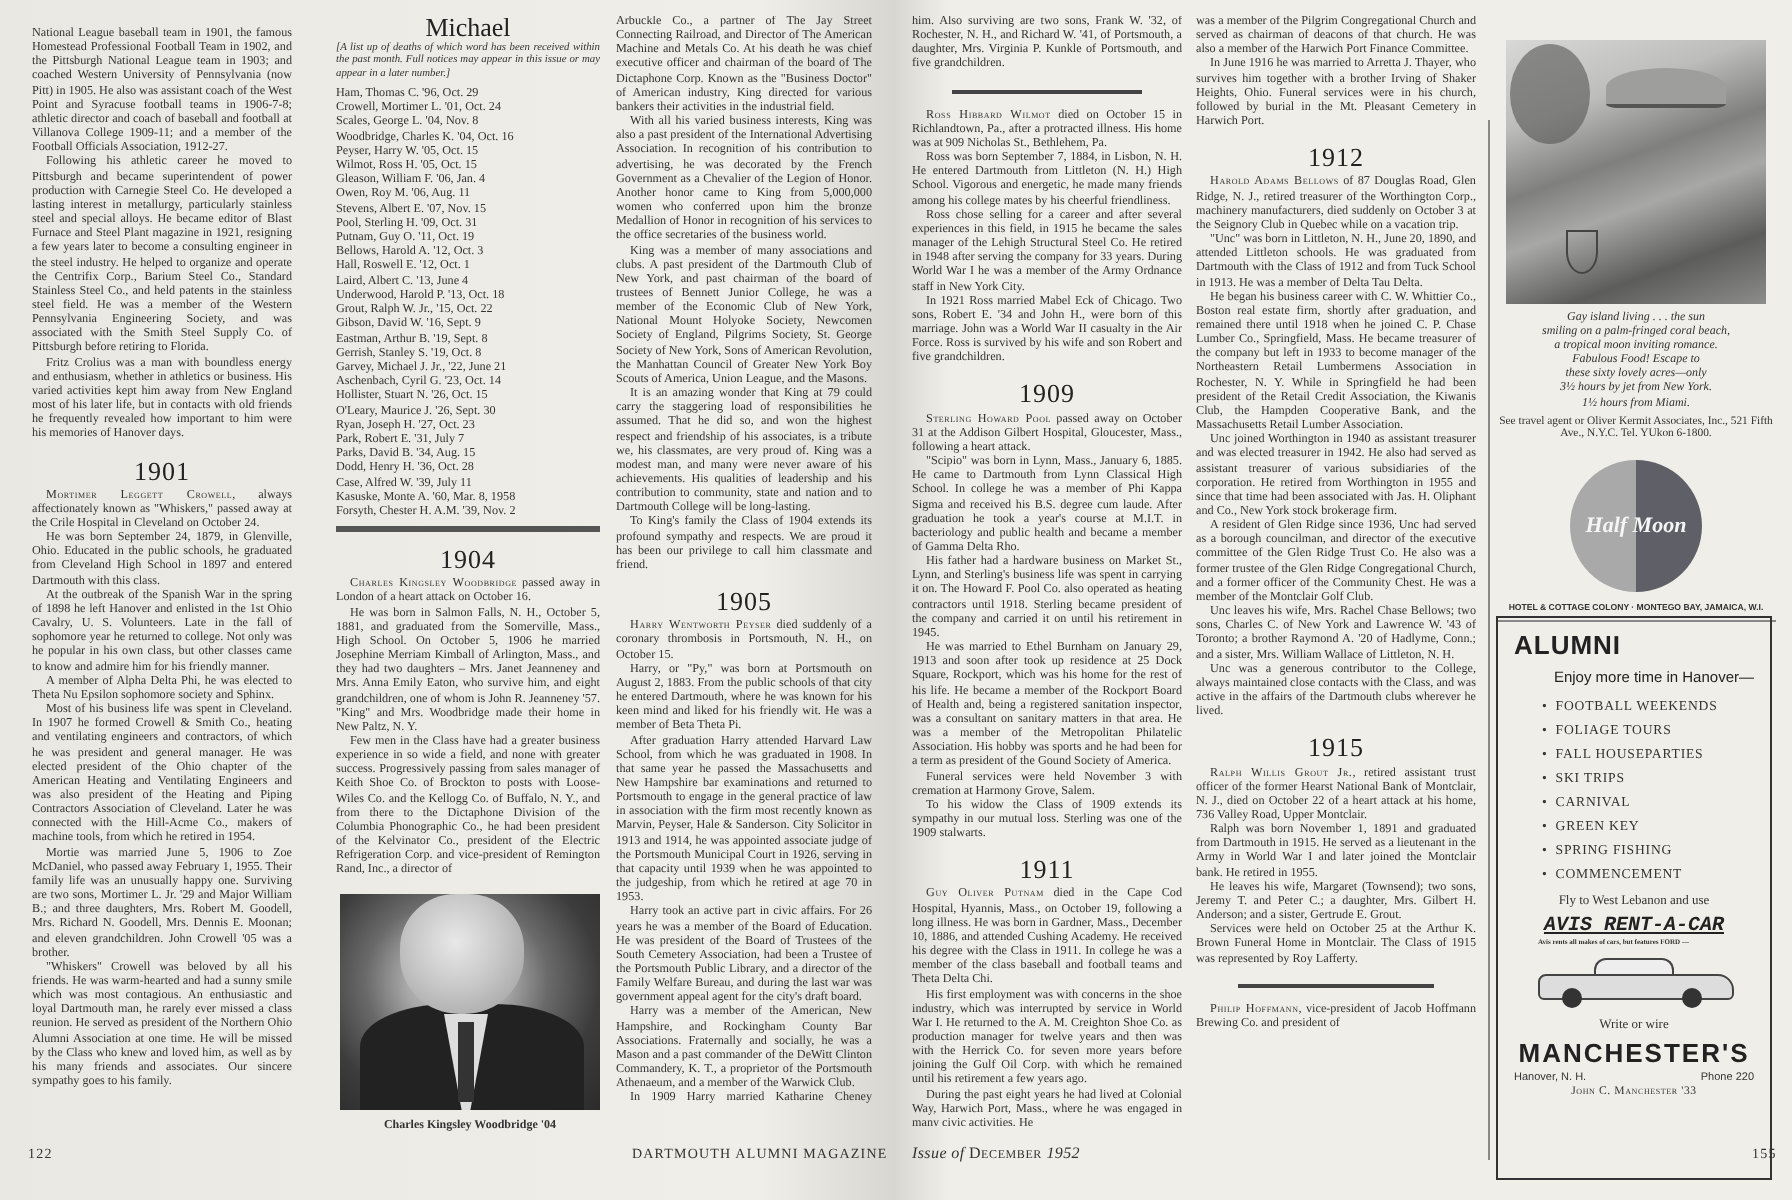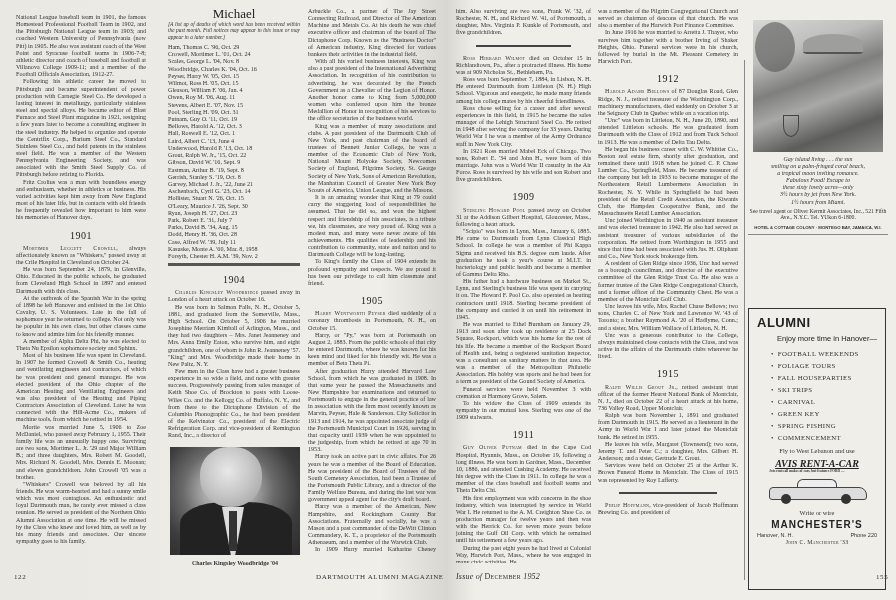--- a/index.html
+++ b/index.html
@@ -5,21 +5,21 @@
   html,body{margin:0;padding:0;}
   body{width:896px;height:600px;background:#ecebe6;overflow:hidden;position:relative;font-family:"Liberation Serif",serif;color:#2a2a2a;}
   .spread{position:absolute;left:0;top:0;width:896px;height:600px;}
   .page{position:absolute;top:0;height:600px;background:#eeede8;}
   .page-left{left:0;width:448px;background:linear-gradient(to right,#e9e8e3 0%,#efeee9 85%,#d7d6d1 100%);}
   .page-right{left:448px;width:448px;background:linear-gradient(to right,#d9d8d3 0%,#efeee9 6%,#efeee9 100%);}
   .col{position:absolute;font-size:6.1px;line-height:7.15px;text-align:justify;color:#333;}
   .col p{margin:0;text-indent:7px;}
   .col p.first{text-indent:0;}
   .sc{font-variant:small-caps;letter-spacing:0.3px;}
-  .year{font-size:10px;text-align:center;margin:10px 0 6px 0;color:#222;letter-spacing:0.5px;}
+  .year{font-size:13px;text-align:center;margin:10px 0 6px 0;color:#222;letter-spacing:0.5px;}
   .rule{height:2px;background:#444;margin:8px auto;width:70%;}
   .deaths-title{font-size:13px;text-align:center;margin:2px 0 4px 0;color:#222;}
   .deaths-note{font-style:italic;font-size:5.4px;line-height:6.3px;margin:0 0 4px 0;}
   .deaths-list{list-style:none;margin:0;padding:0;}
   .deaths-list li{font-size:6.1px;line-height:7.2px;white-space:nowrap;}
   .deaths-bottom{height:3px;background:#555;margin:3px 0 6px 0;}
   .photo{position:absolute;left:170px;top:447px;width:130px;height:108px;background:radial-gradient(ellipse at 45% 40%,#cfcfcf 0%,#a8a8a8 25%,#6a6a6a 45%,#3c3c3c 70%,#2b2b2b 100%);}
   .photo .head{position:absolute;left:30px;top:0;width:62px;height:60px;border-radius:45% 45% 48% 48%;background:radial-gradient(ellipse at 45% 40%,#e8e8e8 0%,#c8c8c8 45%,#9a9a9a 100%);}
   .photo .suit{position:absolute;left:10px;top:55px;width:112px;height:53px;border-radius:40% 40% 0 0;background:#222;}
   .photo .shirt{position:absolute;left:52px;top:60px;width:22px;height:48px;background:#ddd;clip-path:polygon(0 0,100% 0,60% 100%,40% 100%);}
@@ -38,28 +38,28 @@
   .moon span{font-style:italic;font-weight:bold;font-size:11px;color:#f5f5f5;}
   .moon-tag{font-family:"Liberation Sans",sans-serif;font-size:4.3px;font-weight:bold;text-align:center;margin-top:5px;color:#333;white-space:nowrap;}
   .ad-sep{height:1px;background:#888;margin:4px 0;}
   .ad-alumni{left:748px;top:308px;width:138px;height:282px;border:1.5px solid #333;box-sizing:border-box;padding:6px 8px;}
   .alumni-h{font-family:"Liberation Sans",sans-serif;font-weight:bold;font-size:13px;letter-spacing:.5px;color:#222;}
   .alumni-sub{font-family:"Liberation Sans",sans-serif;font-size:7.5px;text-align:right;line-height:9px;margin:4px 0 5px;color:#222;}
   .alumni-list{list-style:none;margin:0;padding:0 0 0 14px;}
   .alumni-list li{font-size:6.8px;letter-spacing:.4px;line-height:12px;color:#333;}
   .alumni-list li:before{content:"•";margin-right:4px;}
   .fly{font-size:6.5px;text-align:center;margin-top:3px;color:#333;}
-  .avis{font-family:Liberation Serif, serif;font-style:italic;font-weight:bold;font-size:10px;text-align:center;margin-top:4px;text-decoration:underline;color:#222;}
+  .avis{font-family:Liberation Mono, monospace;font-style:italic;font-weight:bold;font-size:10px;text-align:center;margin-top:4px;text-decoration:underline;color:#222;}
   .car{position:relative;width:96px;height:30px;margin:6px auto 0;}
   .car .body{position:absolute;left:0;top:12px;width:96px;height:11px;background:#ddd;border:1px solid #444;border-radius:4px 8px 3px 3px;}
   .car .roof{position:absolute;left:28px;top:4px;width:38px;height:9px;border:1px solid #444;border-bottom:none;border-radius:6px 6px 0 0;background:#eee;}
   .car .wheel{position:absolute;top:19px;width:10px;height:10px;border-radius:50%;background:#333;}
   .car-note{position:absolute;left:0;top:-6px;font-size:3.5px;font-weight:bold;color:#333;}
   .write{font-size:6.5px;text-align:center;margin-top:4px;color:#333;}
-  .manch{font-family:"Liberation Sans",sans-serif;font-weight:bold;font-size:10px;letter-spacing:1px;text-align:center;margin-top:3px;color:#222;}
+  .manch{font-family:"Liberation Sans",sans-serif;font-weight:bold;font-size:13px;letter-spacing:1px;text-align:center;margin-top:3px;color:#222;}
   .manch-row{display:flex;justify-content:space-between;font-family:"Liberation Sans",sans-serif;font-size:5.5px;margin-top:2px;color:#333;}
   .manch-name{font-size:5.8px;text-align:center;margin-top:1px;color:#333;}
   .col-rule{position:absolute;left:744px;top:60px;width:1px;height:520px;background:#888;}
 </style>
 </head>
 <body>
 
 <div class="spread">
 
   <div class="page page-left">
@@ -206,20 +206,23 @@
     <div class="ad-copy">
       <div>Gay island living . . . the sun</div>
       <div>smiling on a palm-fringed coral beach,</div>
       <div>a tropical moon inviting romance.</div>
       <div>Fabulous Food! Escape to</div>
       <div>these sixty lovely acres—only</div>
       <div>3½ hours by jet from New York.</div>
       <div>1½ hours from Miami.</div>
     </div>
     <div class="ad-contact">See travel agent or Oliver Kermit Associates, Inc., 521 Fifth Ave., N.Y.C. Tel. YUkon 6-1800.</div>
+    <div class="moon">
+        <span>Half Moon</span>
+      </div>
     <div class="moon-tag">HOTEL &amp; COTTAGE COLONY · MONTEGO BAY, JAMAICA, W.I.</div>
     <div class="ad-sep"></div>
   </div>
 
   <div class="ad ad-alumni">
     <div class="alumni-h">ALUMNI</div>
     <div class="alumni-sub">Enjoy more time in Hanover—</div>
     <ul class="alumni-list">
       <li>FOOTBALL WEEKENDS</li>
       <li>FOLIAGE TOURS</li>

